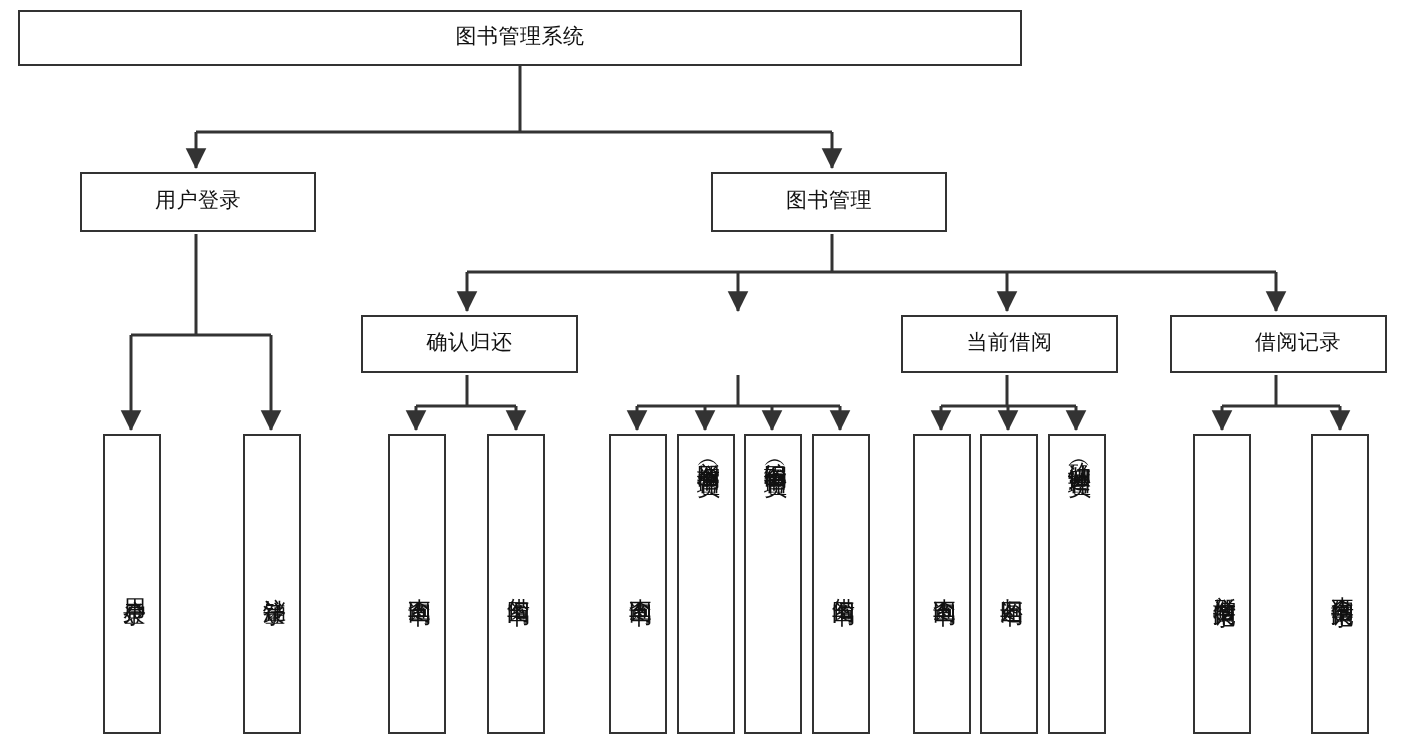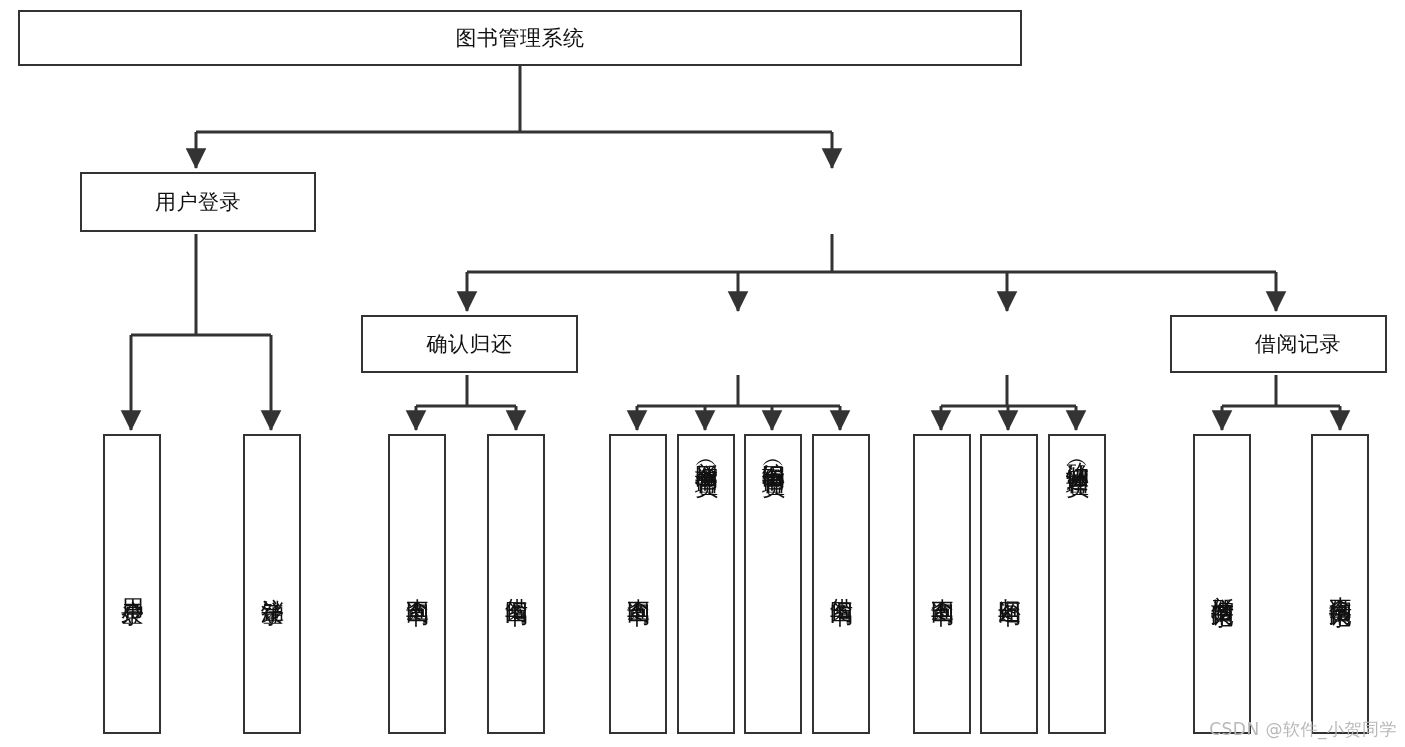--- a/index.html
+++ b/index.html
@@ -30,21 +30,21 @@
     box-sizing: border-box;
     background: #ffffff;
     border: 2px solid #333333;
     display: flex;
     align-items: center;
     justify-content: center;
     overflow: hidden;
   }
   .node-label {
     color: #111111;
-    font-family: Liberation Sans, sans-serif;
+    font-family: Liberation Mono, monospace;
     line-height: 1.08;
     white-space: nowrap;
     text-align: right;
   }
   .node.horizontal .node-label {
     font-size: 21px;
     letter-spacing: 0.5px;
   }
   .node.vertical {
     align-items: flex-start;
@@ -130,26 +130,32 @@
   </svg>
 
   <div class="node horizontal" style="left:18px; top:10px; width:1004px; height:56px;">
     <span class="node-label">图书管理系统</span>
   </div>
 
   <div class="node horizontal" style="left:80px; top:172px; width:236px; height:60px;">
     <span class="node-label">用户登录</span>
   </div>
 
+  <div class="node horizontal" style="left:711px; top:172px; width:236px; height:60px;">
+    <span class="node-label">图书管理</span>
+  </div>
 
   <div class="node horizontal" style="left:361px; top:315px; width:217px; height:58px;">
     <span class="node-label">确认归还</span>
   </div>
 
 
+  <div class="node horizontal" style="left:901px; top:315px; width:217px; height:58px;">
+    <span class="node-label">当前借阅</span>
+  </div>
 
   <div class="node horizontal" style="left:1170px; top:315px; width:217px; height:58px;padding-left:39px;">
     <span class="node-label">借阅记录</span>
   </div>
 
   <div class="node vertical centered" style="left:103px; top:434px; width:58px; height:300px;">
     <span class="node-label">用户登录</span>
   </div>
 
   <div class="node vertical centered" style="left:243px; top:434px; width:58px; height:300px;">
@@ -193,15 +199,14 @@
   </div>
 
   <div class="node vertical centered" style="left:1193px; top:434px; width:58px; height:300px;">
     <span class="node-label">新增借阅记录</span>
   </div>
 
   <div class="node vertical centered" style="left:1311px; top:434px; width:58px; height:300px;">
     <span class="node-label">查询借阅记录</span>
   </div>
 
-  <div id="watermark">CSDN @软件_小贺同学</div>
 
 </div>
 
 </body></html>

